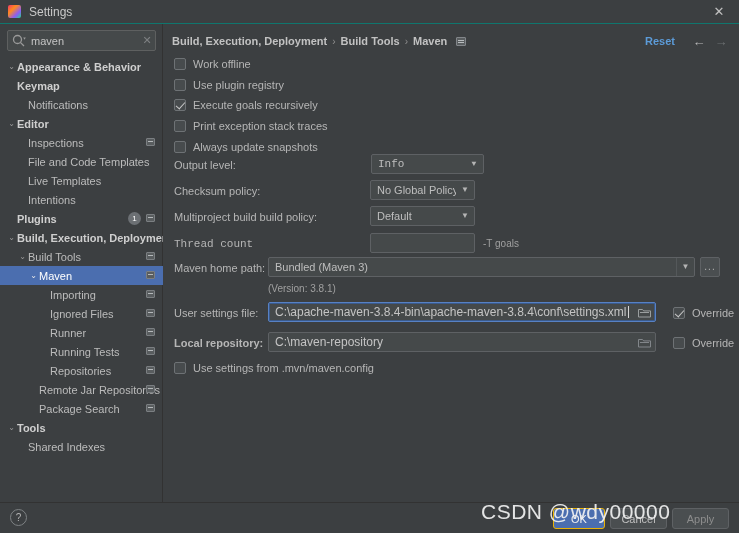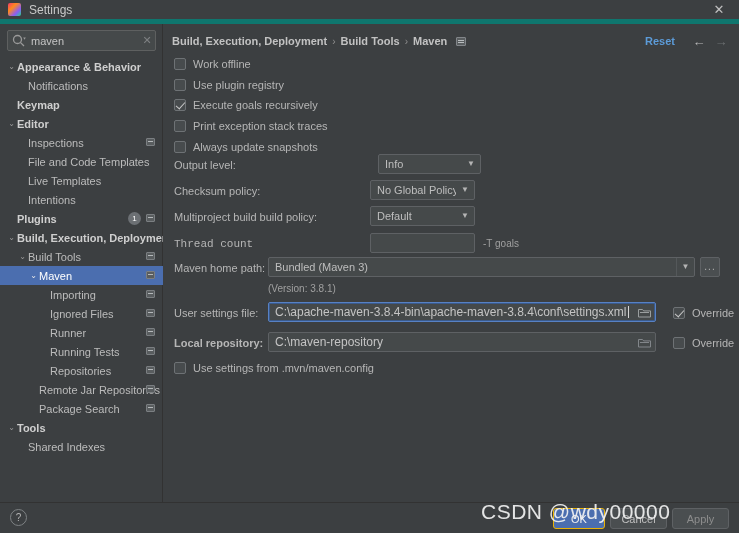--- a/index.html
+++ b/index.html
@@ -14,21 +14,21 @@
     position: relative;
     color: #bbbbbb;
     font-size: 11px;
   }
 
   
   #titlebar {
     position: absolute; left: 0; top: 0; width: 739px; height: 24px;
     background: #3c3f41;
     display: flex; align-items: center;
-    border-bottom: 5px solid #0f766e;
+    border-bottom: 1px solid #0f766e;
   }
   #app-icon {
     width: 13px; height: 13px; margin-left: 8px; margin-right: 8px;
     border-radius: 2px;
     background: linear-gradient(135deg,#f4386a 0%,#ff8a1e 35%,#8b5cf6 70%,#21d789 100%);
     flex: none;
   }
   #title-text { font-size: 12px; color: #c9c9c9; }
   #close-btn {
     margin-left: auto; width: 40px; height: 23px;
@@ -240,27 +240,27 @@
     </span>
     <input id="search-input" type="text" value="maven" style="">
     <span id="search-clear">✕</span>
   </div>
 
   <div id="tree">
       <div class="tree-row bold">
         <span class="arrow" style="margin-left: 6px;">⌄</span>
         <span class="label">Appearance &amp; Behavior</span>
       </div>
-      <div class="tree-row">
-        <span class="arrow" style="margin-left: 17px;"></span>
-        <span class="label">Notifications</span>
-      </div>
       <div class="tree-row bold">
         <span class="arrow" style="margin-left: 6px;"></span>
         <span class="label">Keymap</span>
+      </div>
+      <div class="tree-row">
+        <span class="arrow" style="margin-left: 17px;"></span>
+        <span class="label">Notifications</span>
       </div>
       <div class="tree-row bold">
         <span class="arrow" style="margin-left: 6px;">⌄</span>
         <span class="label">Editor</span>
       </div>
       <div class="tree-row">
         <span class="arrow" style="margin-left: 17px;"></span>
         <span class="label">Inspections</span>
         <span class="cfg-icon"></span>
       </div>
@@ -374,21 +374,21 @@
     <div class="chk-row" style="left:11px; top:64px;text-align:center;">
       <span class="checkbox"></span>
       <span class="chk-label">Print exception stack traces</span>
     </div>
     <div class="chk-row" style="left:11px; top:85px;">
       <span class="checkbox"></span>
       <span class="chk-label">Always update snapshots</span>
     </div>
 
     <span class="field-label" style="left:11px; top:105px;">Output level:</span>
-    <div class="combo" style="left:215px; top:100px; width:103px;">
+    <div class="combo" style="left:208px; top:100px; width:113px;font-family:Liberation Mono, monospace;">
       <span class="val">Info</span>
       <span class="caret">▼</span>
     </div>
 
     <span class="field-label" style="left:11px; top:131px;">Checksum policy:</span>
     <div class="combo" style="left:207px; top:126px; width:105px;">
       <span class="val">No Global Policy</span>
       <span class="caret">▼</span>
     </div>
 

